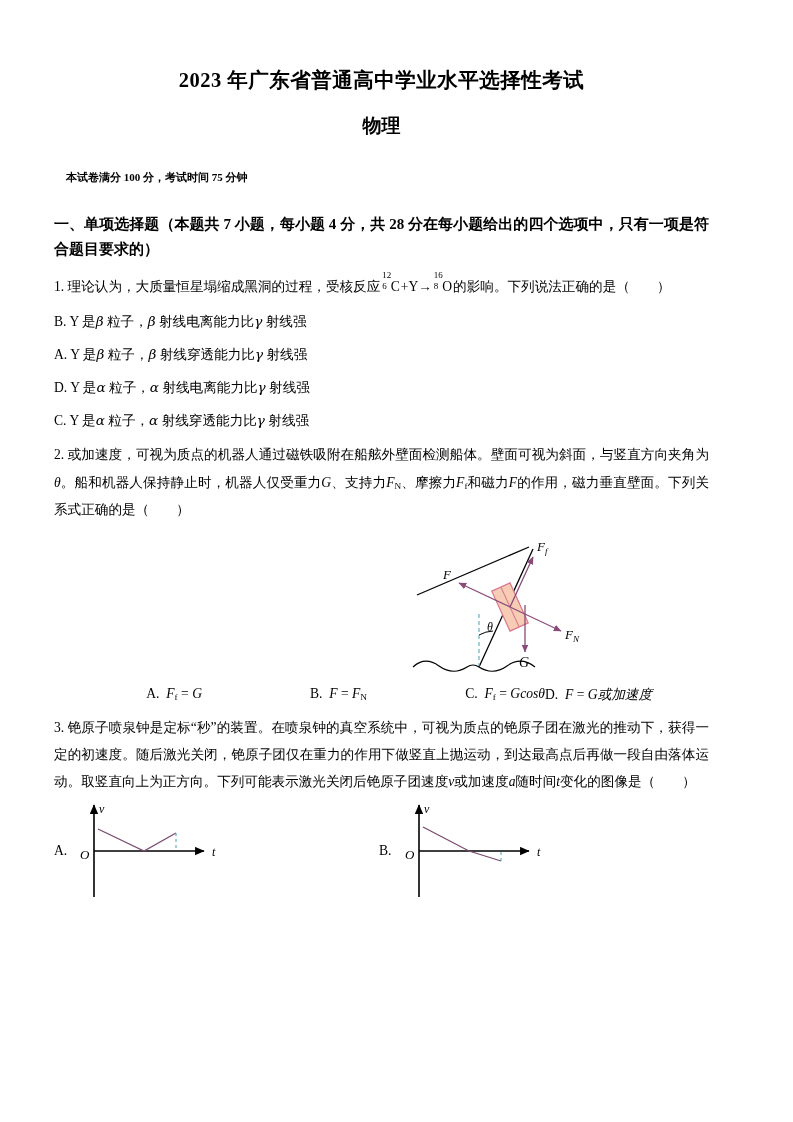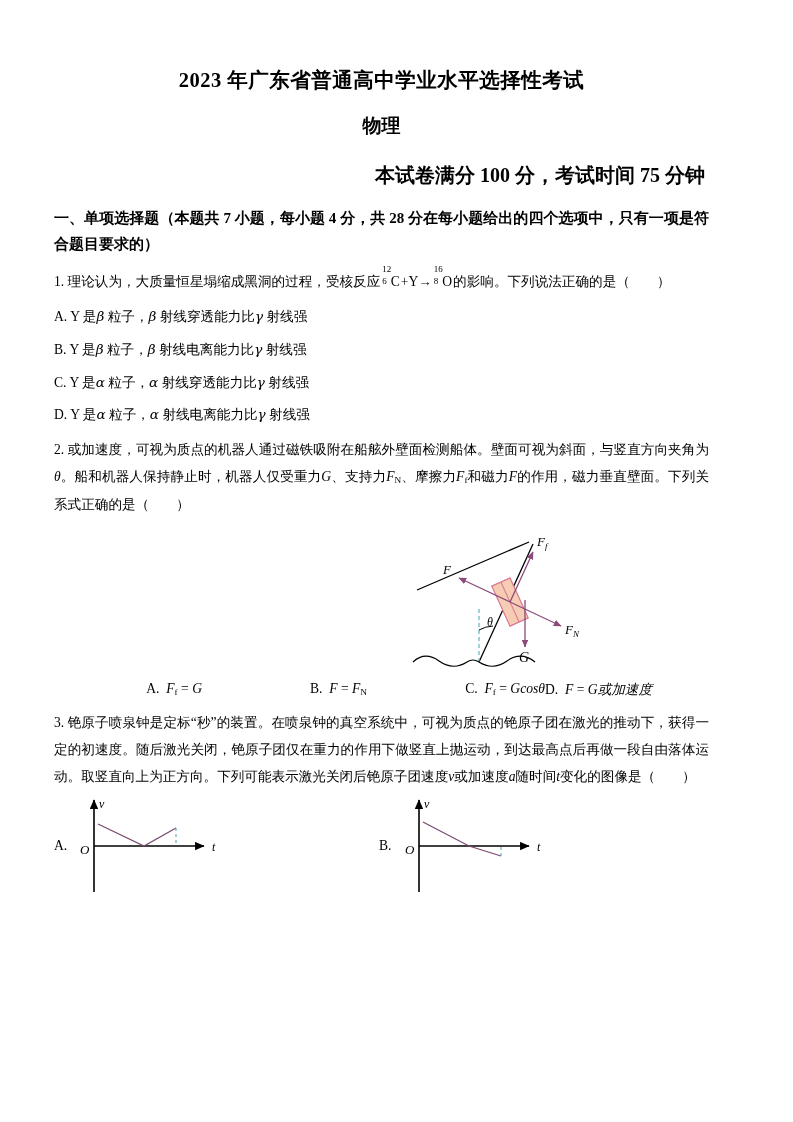--- a/index.html
+++ b/index.html
@@ -41,24 +41,24 @@
   }
   .doc-subtitle {
     text-align: center;
     font-size: 19px;
     font-weight: bold;
     margin: 0;
     padding-top: 22px;
     line-height: 1.2;
   }
   .doc-note {
-    text-align: right;
-    font-size: 20px;
+    text-align: left;
+    font-size: 11px;
     font-weight: bold;
-    margin: 4px;
+    margin: 12px;
     padding-top: 22px;
     line-height: 1.2;
   }
 
   .section-head {
     font-size: 15px;
     font-weight: bold;
     line-height: 1.72;
     margin: 0;
     padding-top: 15px;
@@ -138,48 +138,48 @@
     <div class="doc-note">本试卷满分 100 分，考试时间 75 分钟</div>
 
     <div class="section-head">一、单项选择题（本题共 7 小题，每小题 4 分，共 28 分在每小题给出的四个选项中，只有一项是符合题目要求的）</div>
 
     <div class="q-stem">
       <span>1.</span>
       <span>理论认为，大质量恒星塌缩成黑洞的过程，受核反应</span><span class="nuclide"><span class="ns"><span class="top">12</span><span class="bot">6</span></span><span class="sym">C</span></span><span>+</span><span>Y</span><span>→</span><span class="nuclide"><span class="ns"><span class="top">16</span><span class="bot">8</span></span><span class="sym">O</span></span><span>的影响。下列说法正确的是（　　）</span>
     </div>
 
     <div class="q-opt">
+      <span>B.</span>
+      <span>Y 是</span><span class="greek">β</span>
+      <span>粒子，</span><span class="greek">β</span>
+      <span>射线电离能力比</span><span class="greek">γ</span>
+      <span>射线强</span>
+    </div>
+
+    <div class="q-opt">
       <span>A.</span>
       <span>Y 是</span><span class="greek">β</span>
       <span>粒子，</span><span class="greek">β</span>
       <span>射线穿透能力比</span><span class="greek">γ</span>
       <span>射线强</span>
     </div>
 
     <div class="q-opt">
-      <span>B.</span>
-      <span>Y 是</span><span class="greek">β</span>
-      <span>粒子，</span><span class="greek">β</span>
+      <span>D.</span>
+      <span>Y 是</span><span class="greek">α</span>
+      <span>粒子，</span><span class="greek">α</span>
       <span>射线电离能力比</span><span class="greek">γ</span>
       <span>射线强</span>
     </div>
 
     <div class="q-opt">
       <span>C.</span>
       <span>Y 是</span><span class="greek">α</span>
       <span>粒子，</span><span class="greek">α</span>
       <span>射线穿透能力比</span><span class="greek">γ</span>
-      <span>射线强</span>
-    </div>
-
-    <div class="q-opt">
-      <span>D.</span>
-      <span>Y 是</span><span class="greek">α</span>
-      <span>粒子，</span><span class="greek">α</span>
-      <span>射线电离能力比</span><span class="greek">γ</span>
       <span>射线强</span>
     </div>
 
     <div class="q-stem">
       <span>2.</span>
       <span>或加速度，可视为质点的机器人通过磁铁吸附在船舷外壁面检测船体。壁面可视为斜面，与竖直方向夹角为</span><i class="v">θ</i><span>。船和机器人保持静止时，机器人仅受重力</span><i class="v">G</i><span>、支持力</span><i class="v">F</i><sub>N</sub><span>、摩擦力</span><i class="v">F</i><sub>f</sub><span>和磁力</span><i class="v">F</i><span>的作用，磁力垂直壁面。下列关系式正确的是（　　）</span>
     </div>
 
     <div class="fig-force">
       <svg width="300" height="150" viewBox="0 0 300 150">

